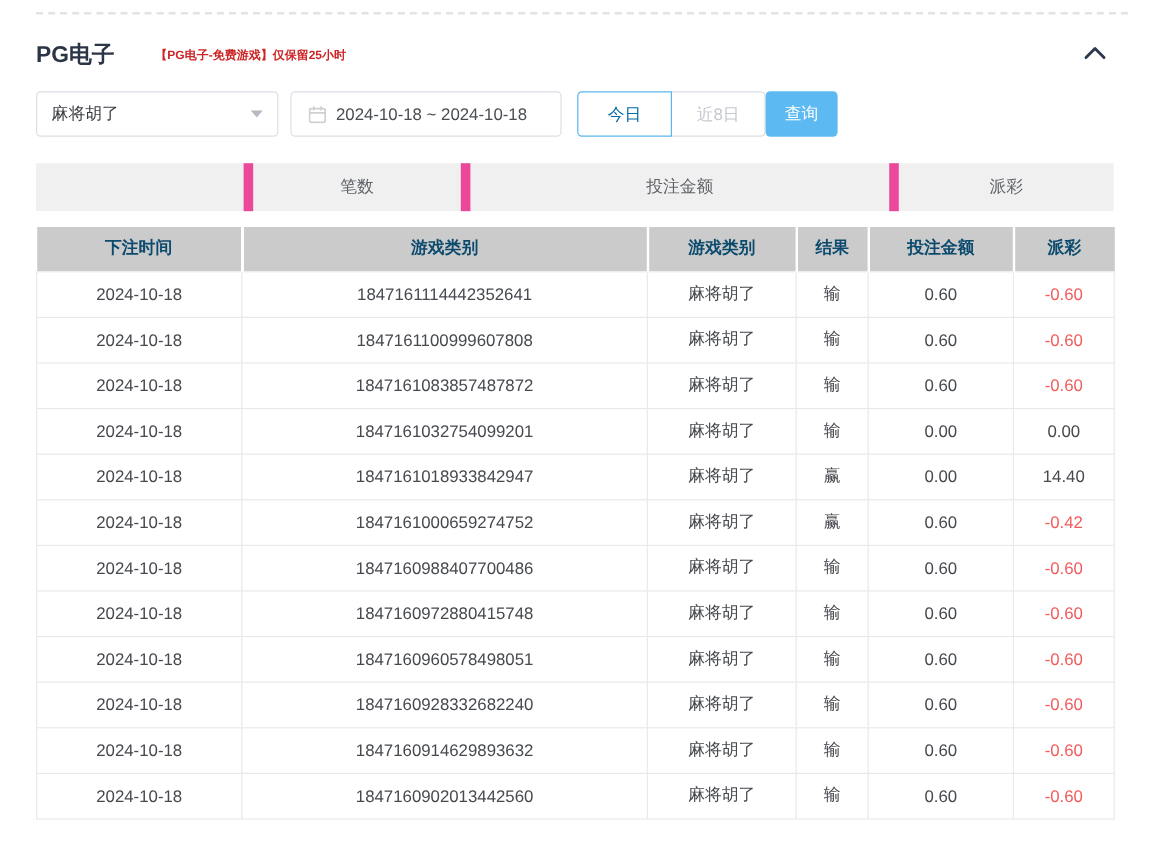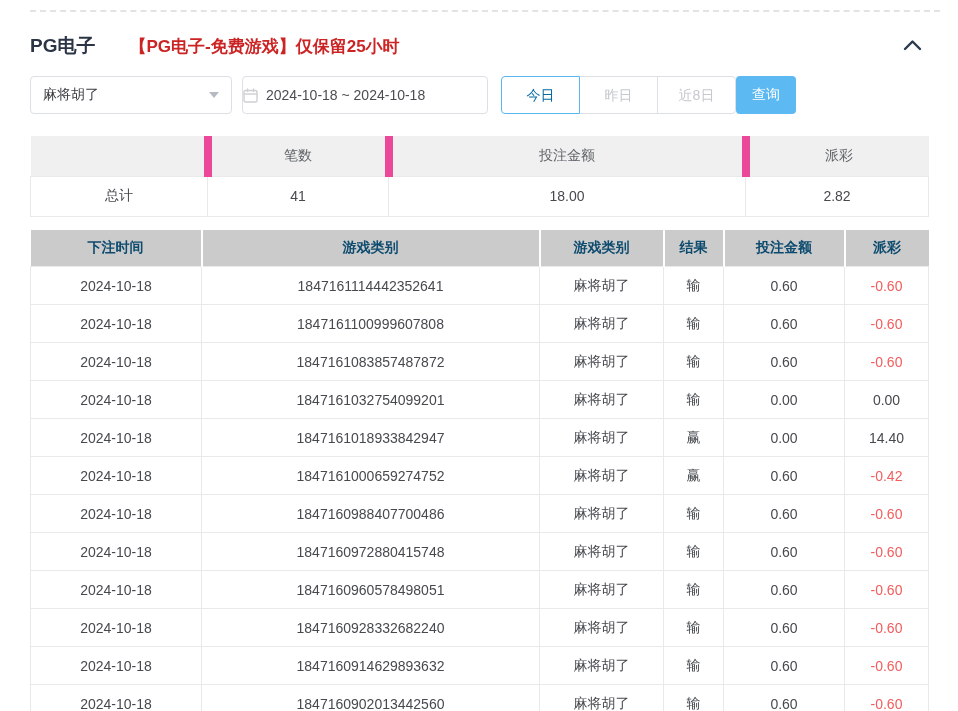--- a/index.html
+++ b/index.html
@@ -5,32 +5,32 @@
   * { margin:0; padding:0; box-sizing:border-box; }
   html,body { width:958px; height:711px; overflow:hidden; background:#fff;
     font-family:"Liberation Sans","DejaVu Sans",sans-serif; }
   .page { padding:0 18px 0 30px; }
 
   .top-dashed { border-top:2px dashed #e3e3e3; margin-top:10px; }
 
   
   .sec-header { display:flex; align-items:center; margin-top:24px; height:20px; }
   .sec-title { font-size:19px; font-weight:bold; color:#2c3545; }
-  .sec-notice { font-size:17px; font-weight:bold; color:#cc2424; margin-left:34px; }
+  .sec-notice { font-size:10px; font-weight:bold; color:#cc2424; margin-left:34px; }
   .collapse-btn { margin-left:auto; margin-right:18px; cursor:pointer; display:flex; align-items:center; }
 
   
   .controls { display:flex; align-items:center; margin-top:20px; height:38px; }
   .select-box { width:202px; height:38px; border:1px solid #dcdfe6; border-radius:4px;
     display:flex; align-items:center; padding:0 12px; cursor:pointer; }
   .select-value { font-size:14px; color:#3a3d42; }
   .caret-down { margin-left:auto; width:0; height:0; border-left:5px solid transparent;
     border-right:5px solid transparent; border-top:6px solid #b6bac2; }
-  .date-box { width:246px; height:38px; border:1px solid #dcdfe6; border-radius:4px;
-    display:flex; align-items:center; padding:0 0; margin-left:10px; cursor:pointer; }
+  .date-box { width:226px; height:38px; border:1px solid #dcdfe6; border-radius:4px;
+    display:flex; align-items:center; padding:0 14px; margin-left:10px; cursor:pointer; }
   .date-value { font-size:14px; color:#4a4d52; margin-left:8px; white-space:nowrap; }
 
   .btn-group { display:flex; margin-left:13px; }
   .seg { width:79px; height:38px; line-height:36px; text-align:center; font-size:14px;
     color:#c5c8ce; border:1px solid #dcdfe6; background:#fff; cursor:pointer; margin-left:-1px; }
   .seg:first-child { border-radius:4px 0 0 4px; margin-left:0; }
   .seg:last-child { border-radius:0 4px 4px 0; }
   .seg.active { border-color:#59b6f0; color:#0369a1; position:relative; z-index:2; }
 
   .search-btn { width:60px; height:38px; border:none; border-radius:4px;
@@ -84,46 +84,39 @@
           <line x1="1" y1="6" x2="14" y2="6" stroke="#cfcfcf" stroke-width="1.4"></line>
           <line x1="4.5" y1="0.5" x2="4.5" y2="4" stroke="#cfcfcf" stroke-width="1.4"></line>
           <line x1="10.5" y1="0.5" x2="10.5" y2="4" stroke="#cfcfcf" stroke-width="1.4"></line>
         </svg>
       </span>
       <span class="date-value">2024-10-18 ~ 2024-10-18</span>
     </div>
 
     <div class="btn-group">
       <div class="seg active">今日</div>
-      <div class="seg">昨日</div>
       <div class="seg">近8日</div>
     </div>
 
     <button class="search-btn">查询</button>
   </div>
 
   <table class="summary-table">
     <colgroup>
         <col style="width:177px">
         <col style="width:181px">
         <col style="width:357px">
         <col style="width:183px">
       </colgroup>
     <tbody>
         <tr>
       <th></th>
       <th>笔数</th>
       <th>投注金额</th>
       <th>派彩</th>
-    </tr>
-    <tr>
-      <td>总计</td>
-      <td>41</td>
-      <td>18.00</td>
-      <td>2.82</td>
     </tr>
   </tbody>
     </table>
 
   <table class="bets-table">
     <colgroup>
         <col style="width:171px">
         <col style="width:338px">
         <col style="width:124px">
         <col style="width:60px">

